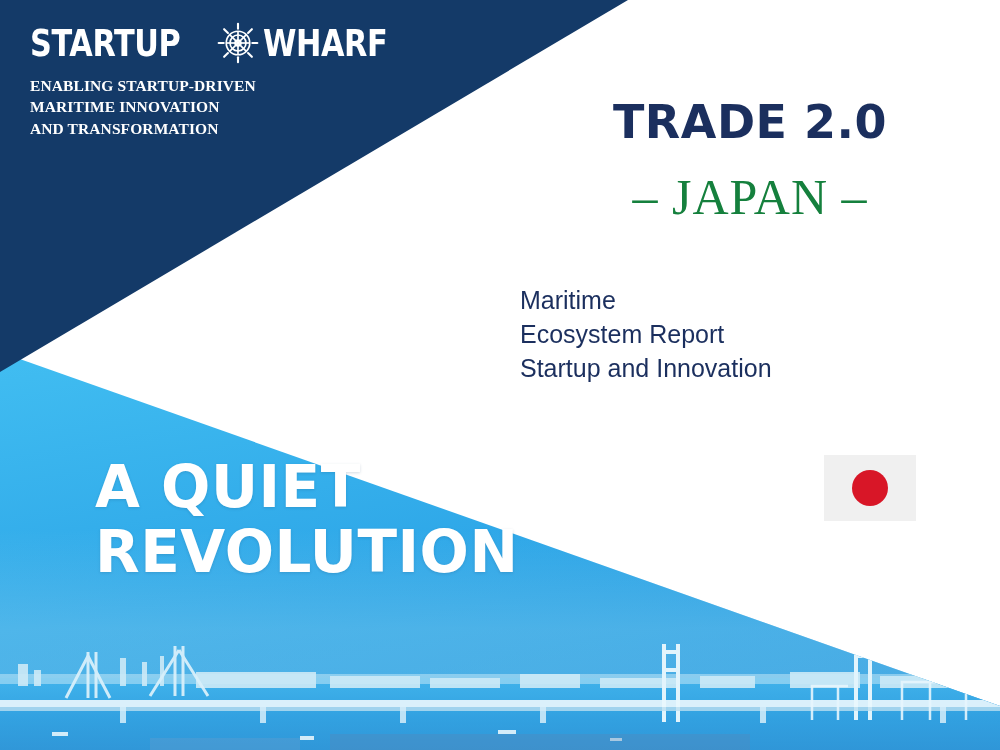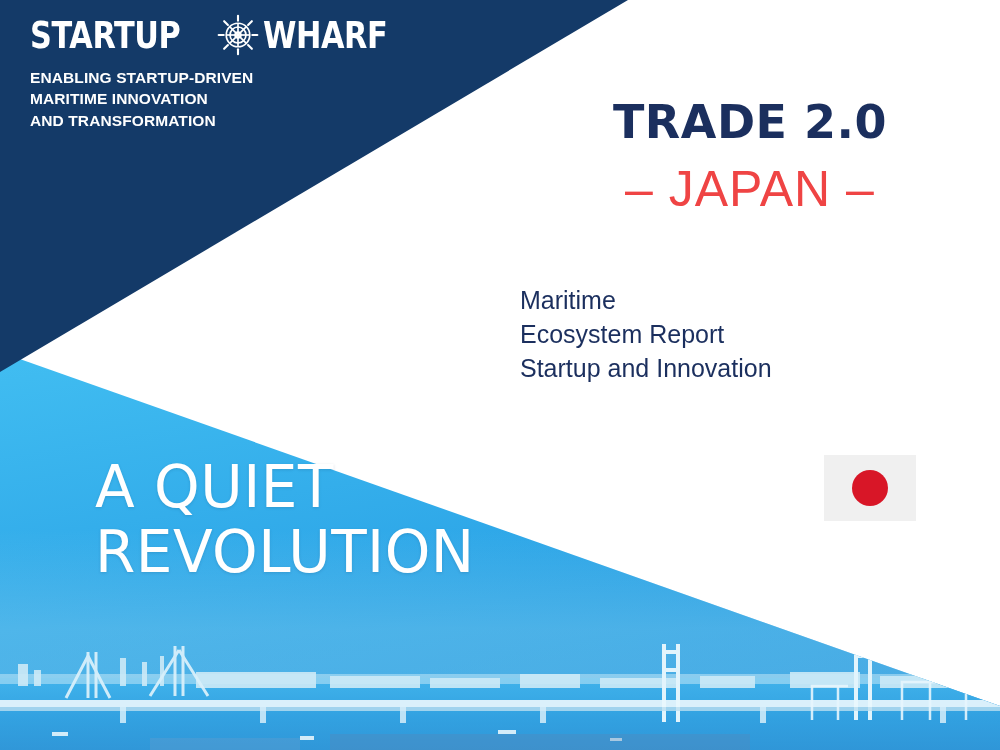--- a/index.html
+++ b/index.html
@@ -76,21 +76,21 @@
     height: 750px;
     clip-path: polygon(0 0, 660px 0, 0 392px);
     background: linear-gradient(128deg, rgba(0,0,0,0.0) 0%, rgba(0,0,0,0.0) 60%, rgba(0,0,0,0.18) 100%);
     pointer-events: none;
   }
 
   
   .logo-block {
     position: absolute;
     left: 30px;
-    top: 12px;
+    top: 20px;
     width: 300px;
   }
   .wordmark {
     display: flex;
     align-items: center;
     justify-content: flex-start;
     gap: 6px;
     height: 46px;
   }
   .wordmark .wm-text {
@@ -115,46 +115,46 @@
   }
   .tagline {
     margin-top: 9px;
     color: #ffffff;
     font-size: 15.5px;
     font-weight: bold;
     line-height: 1.38;
     letter-spacing: 0.1px;
     font-family: "Liberation Sans", sans-serif;
   }
-  .tagline div { white-space: nowrap; }
+  .tagline div { white-space: nowrap; font-family: Liberation Serif, serif; }
 
   
   .title-block {
     position: absolute;
     left: 520px;
     top: 98px;
     width: 460px;
     text-align: center;
   }
   .main-title {
     color: #1b2f5e;
     font-size: 46px;
     font-weight: bold;
     letter-spacing: 0.5px;
     line-height: 1.05;
     font-family: "DejaVu Sans", sans-serif;
   }
   .sub-title {
-    margin-top: 16px;
-    color: #ef4444;
+    margin-top: 24px;
+    color: #15803d;
     font-size: 50px;
     font-weight: normal;
     letter-spacing: 1px;
     line-height: 1.1;
-    font-family: Liberation Sans, sans-serif;
+    font-family: Liberation Serif, serif;
   }
   .report-lines {
     position: absolute;
     left: 520px;
     top: 284px;
     width: 460px;
     text-align: left;
     color: #1b2f5e;
     font-size: 25px;
     line-height: 1.35;
@@ -182,21 +182,21 @@
   }
 
   
   .headline {
     position: absolute;
     left: 95px;
     top: 455px;
     width: 600px;
     color: #ffffff;
     font-size: 58px;
-    font-weight: normal;
+    font-weight: bold;
     line-height: 1.12;
     letter-spacing: 0.5px;
     font-family: "DejaVu Sans", sans-serif;
     text-shadow: 0 1px 3px rgba(20,60,100,0.18);
   }
   .headline div { white-space: nowrap; }
 </style>
 </head>
 <body>
 

